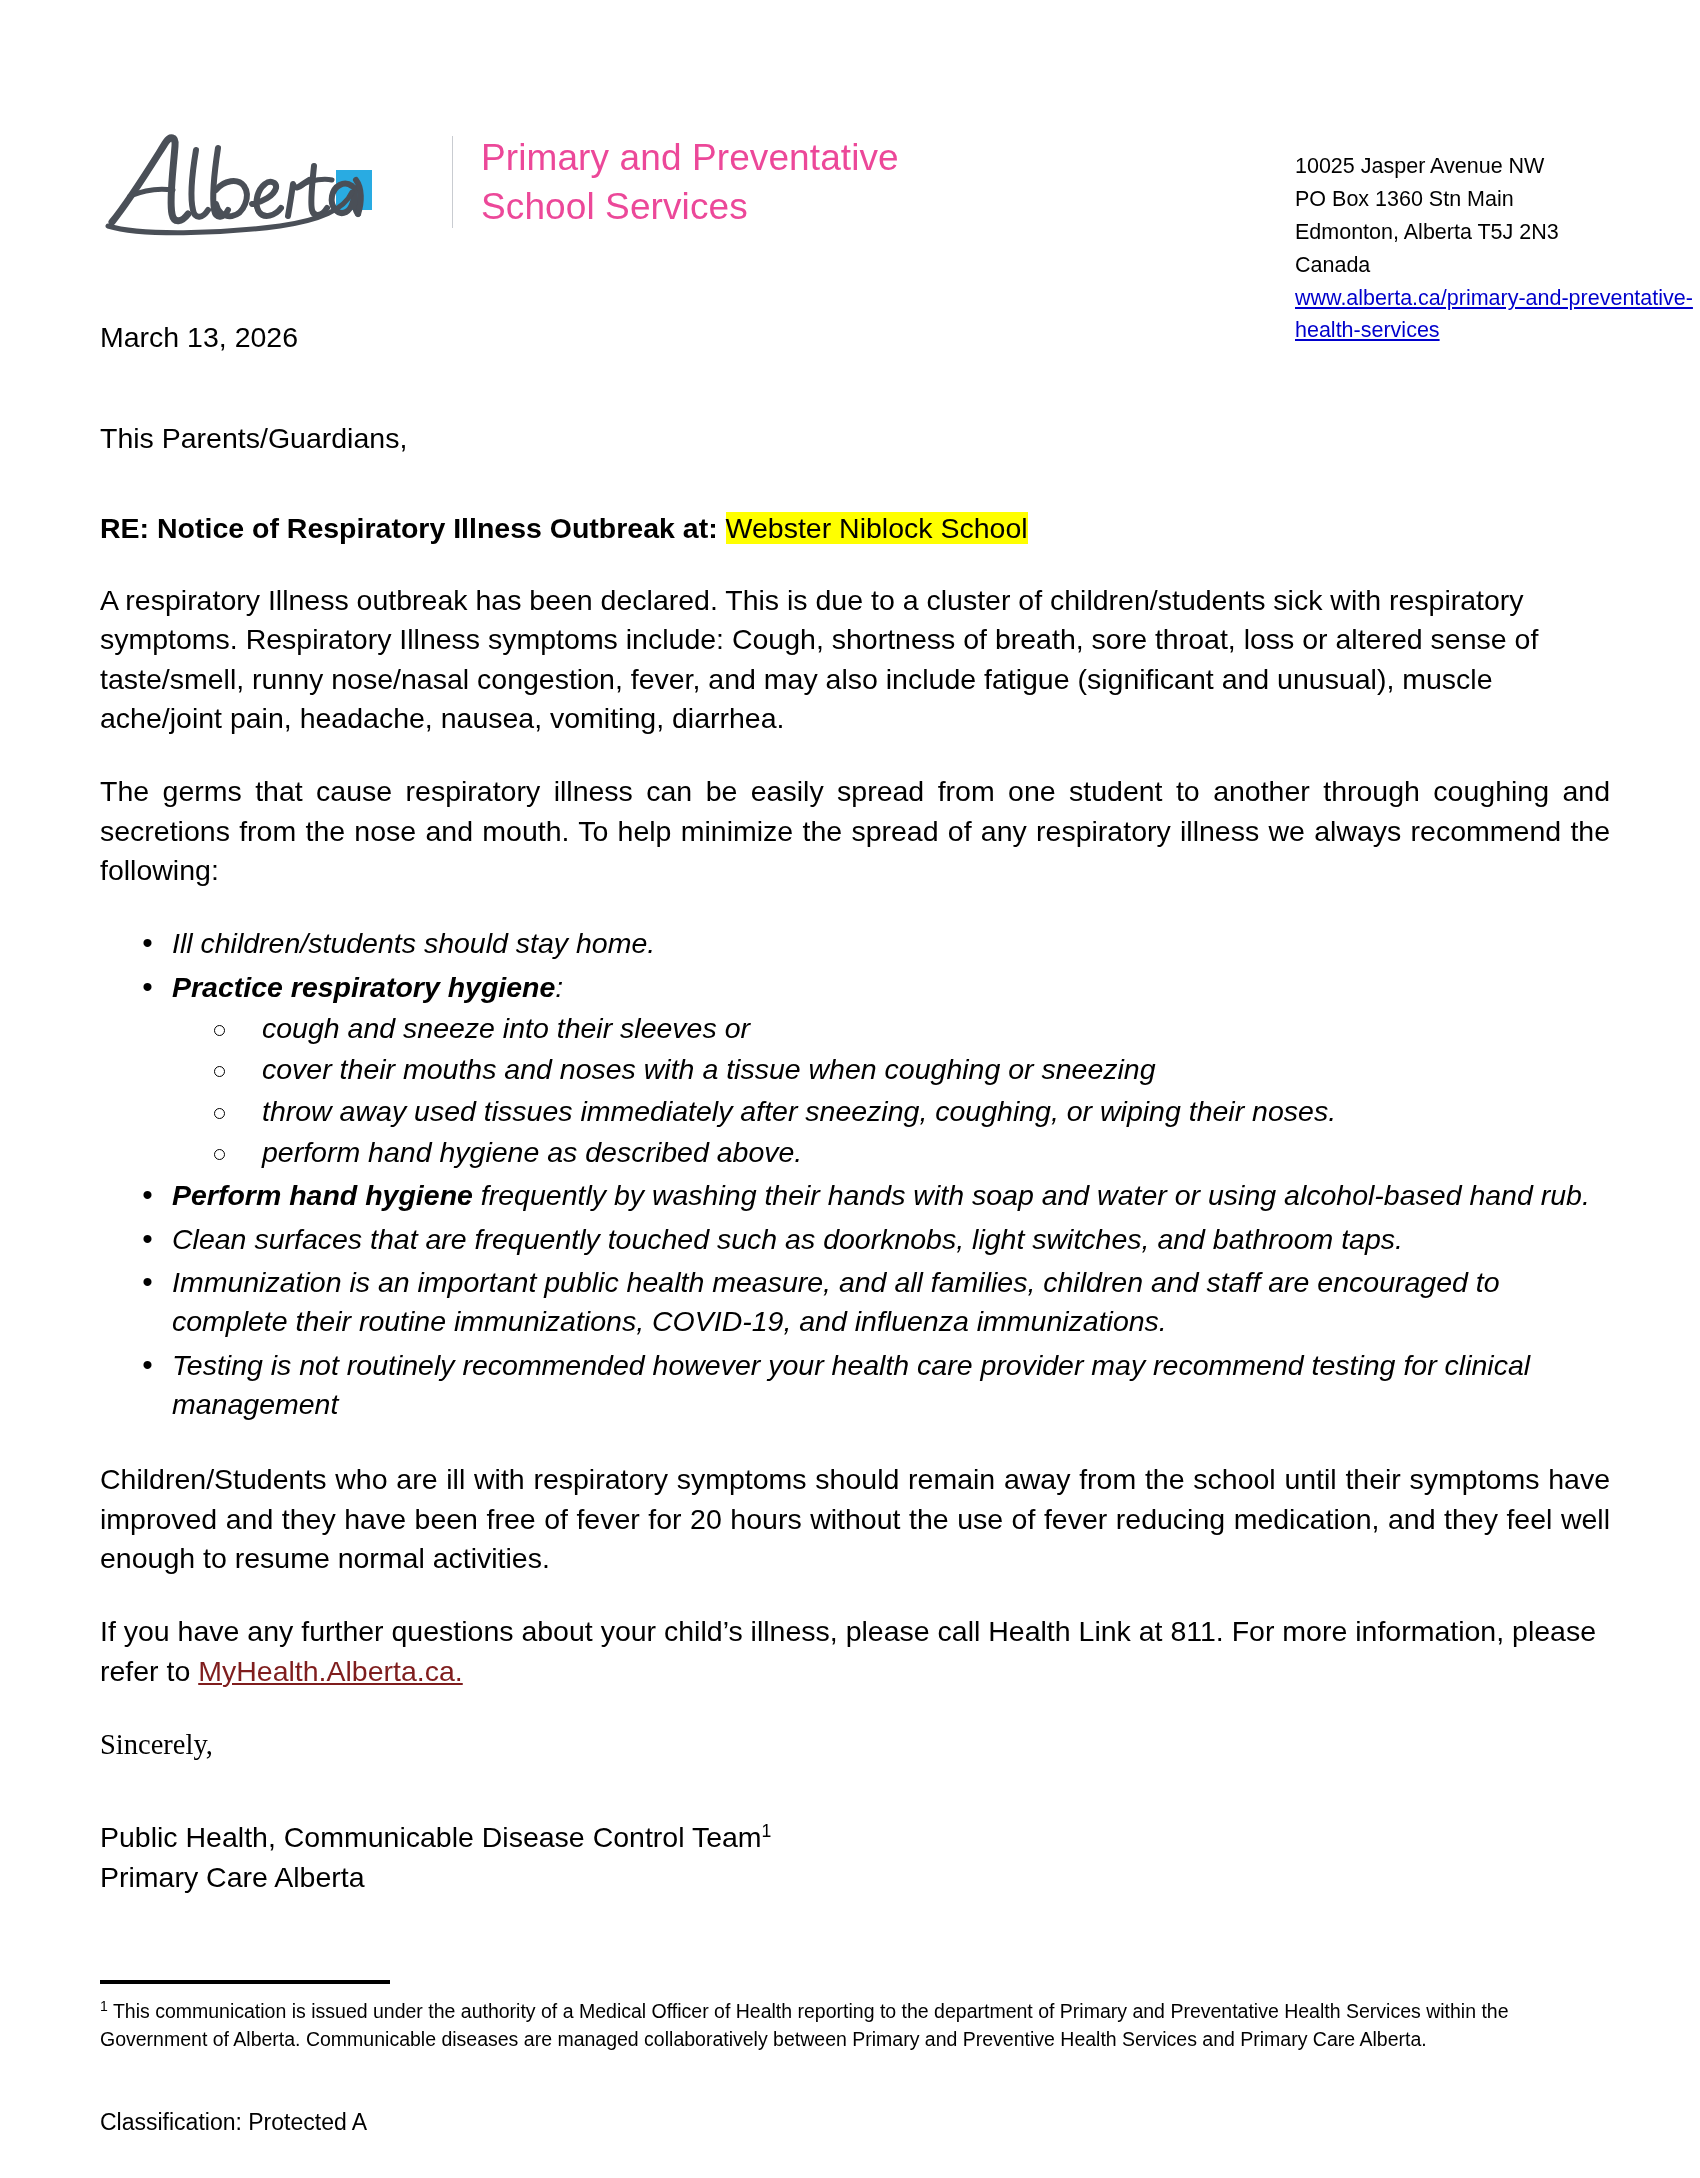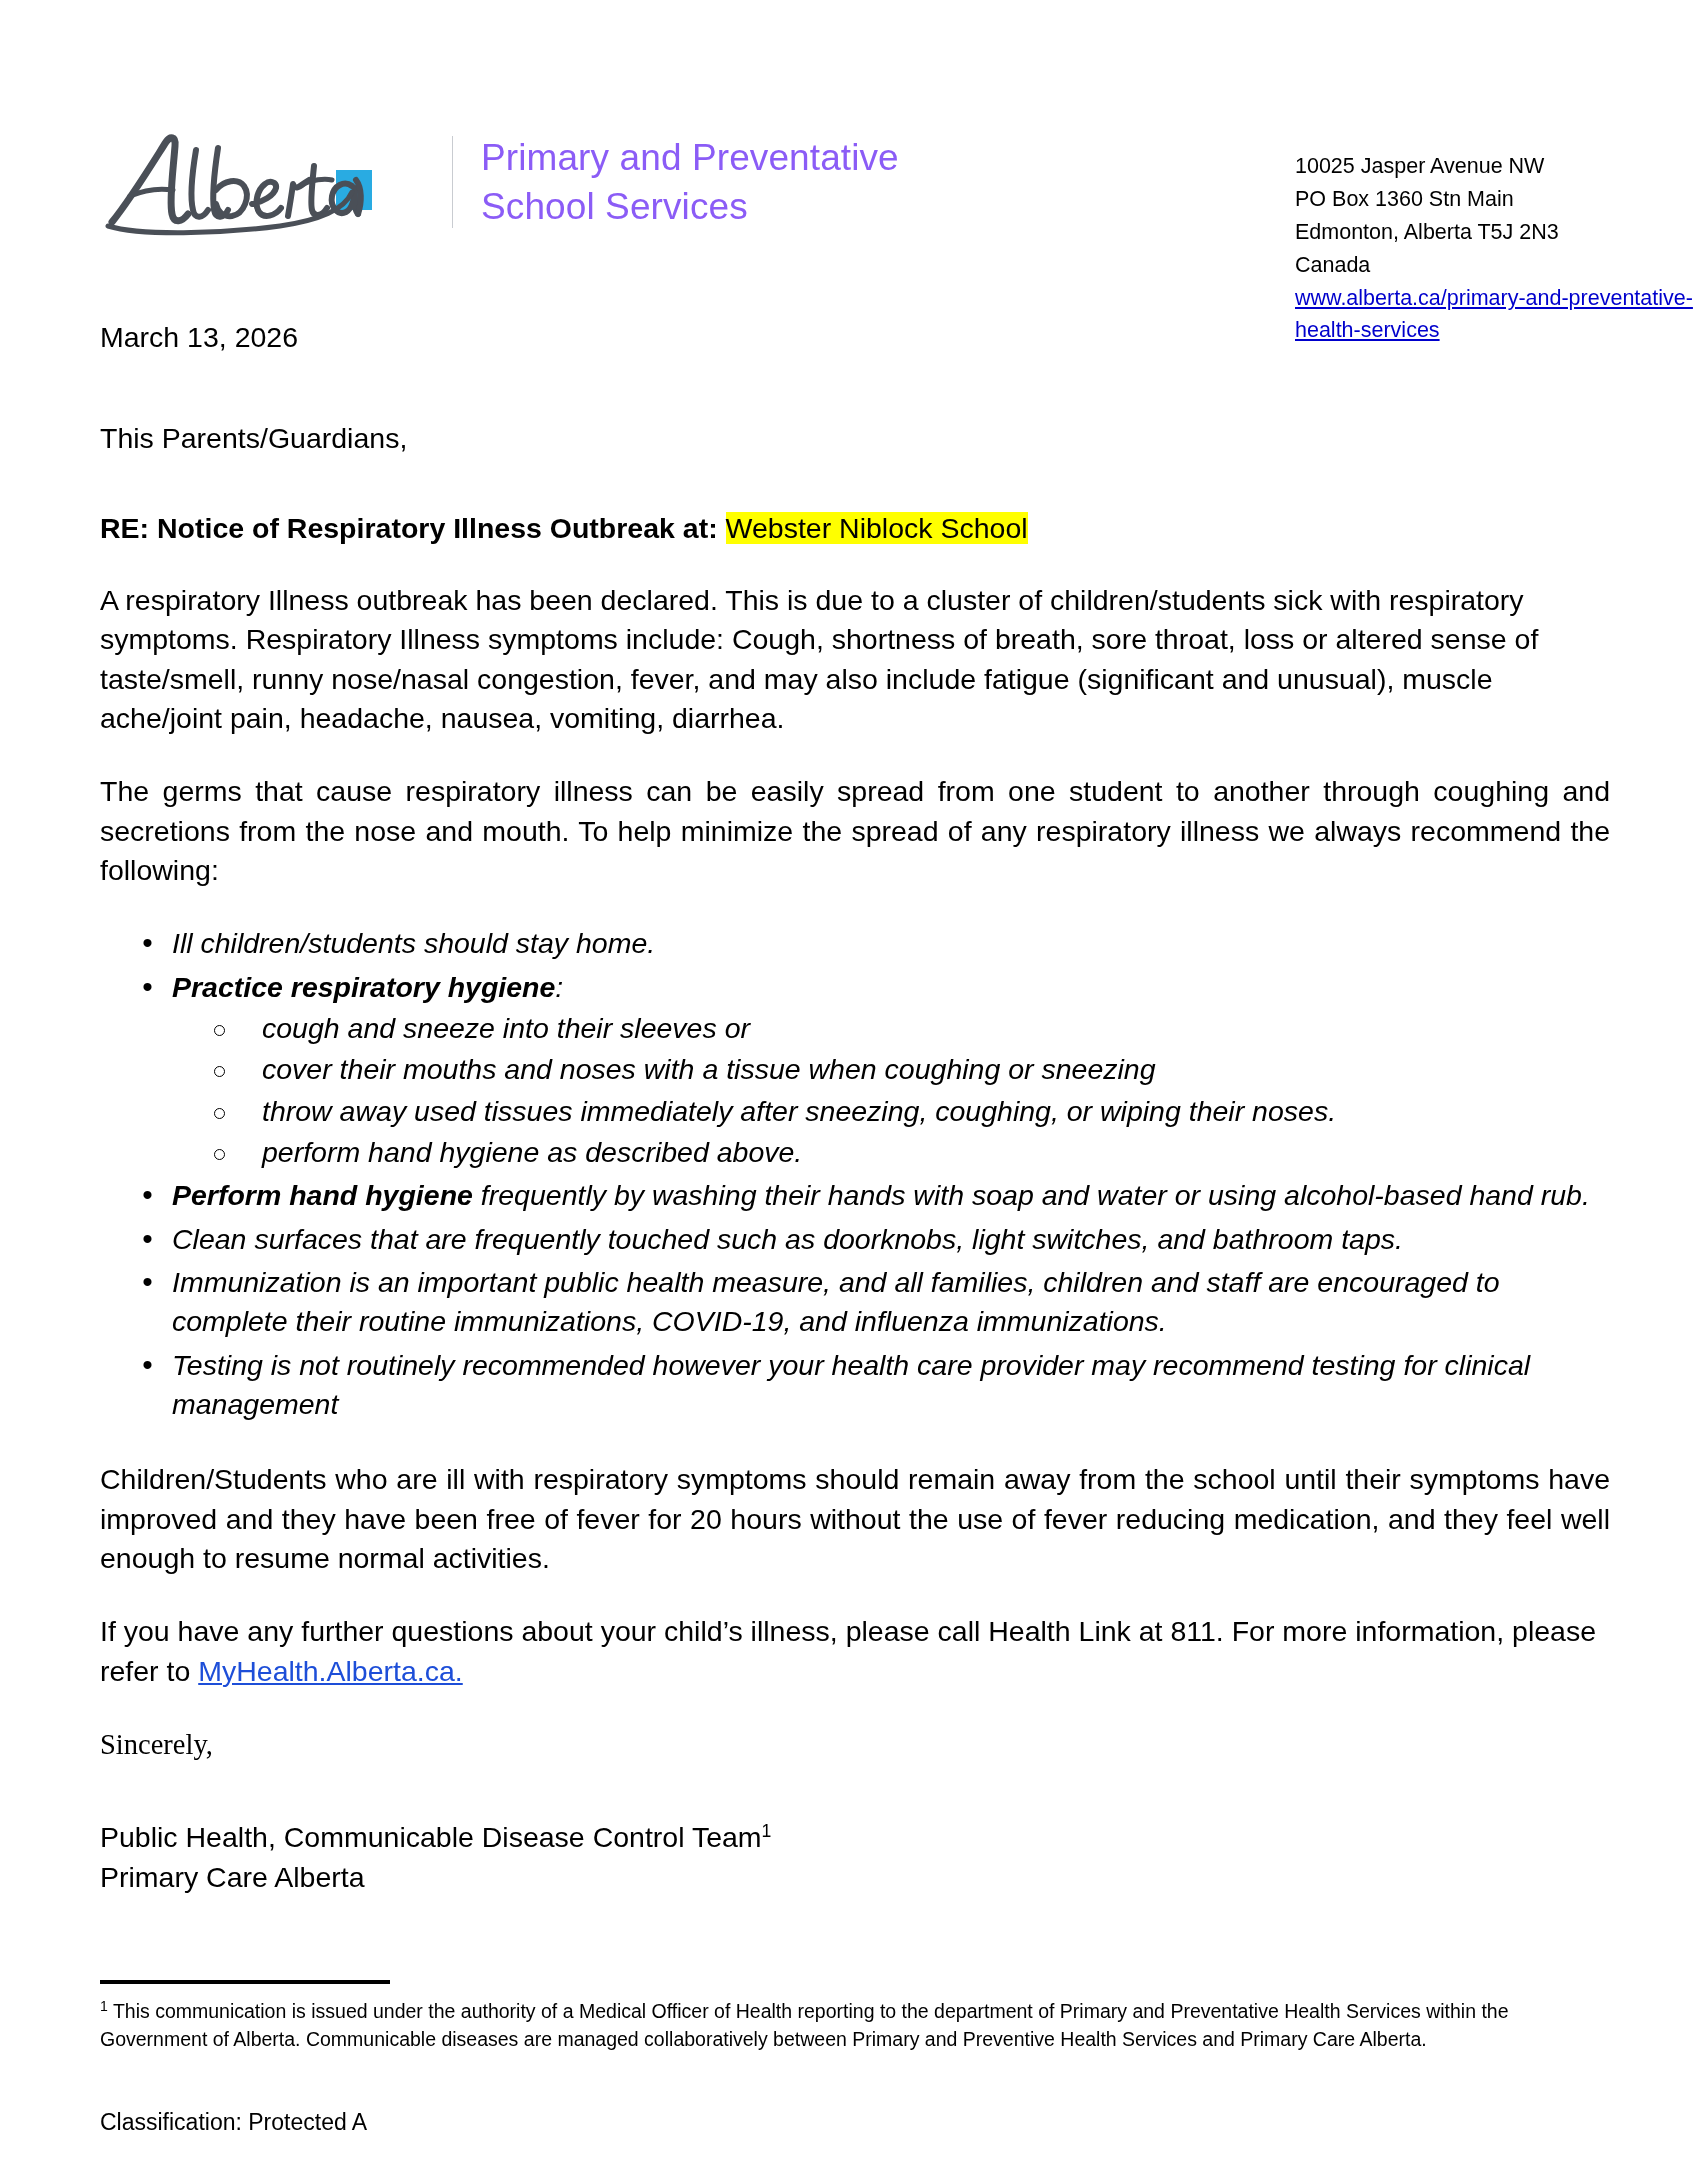--- a/index.html
+++ b/index.html
@@ -44,21 +44,21 @@
   .wordmark svg { display: block; }
   .logo-divider {
     width: 1px;
     height: 92px;
     background: #c9ccd1;
     margin: 8px 28px 0 22px;
   }
   .logo-text {
     font-size: 37px;
     line-height: 1.32;
-    color: #8b5cf6;
+    color: #ec4899;
     font-weight: 300;
     letter-spacing: 0.1px;
     white-space: nowrap;
     margin-top: 6px;
   }
 
   .address {
     position: absolute;
     left: 1195px;
     top: 22px;
@@ -133,21 +133,21 @@
     width: 11px;
     height: 11px;
     border: 1.7px solid #000;
     border-radius: 50%;
     box-sizing: border-box;
   }
   .list-block { margin-bottom: 36px; font-style: italic; }
 
   .tail-para { margin: 0 0 34px 0; }
   .doc-link {
-    color: #1d4ed8;
+    color: #7f1d1d;
   }
   .sig-block { margin-top: 0; }
   .sincerely { margin: 0 0 54px 0; font-family: Liberation Serif, serif; }
   .sig-line { margin: 0; }
   sup.fn {
     font-size: 0.62em;
     vertical-align: super;
     line-height: 0;
   }
 

